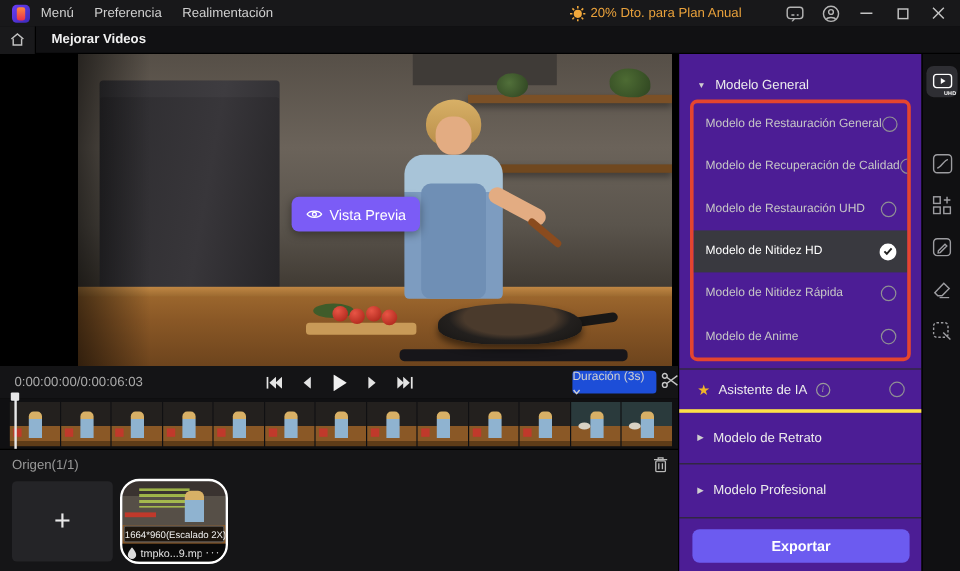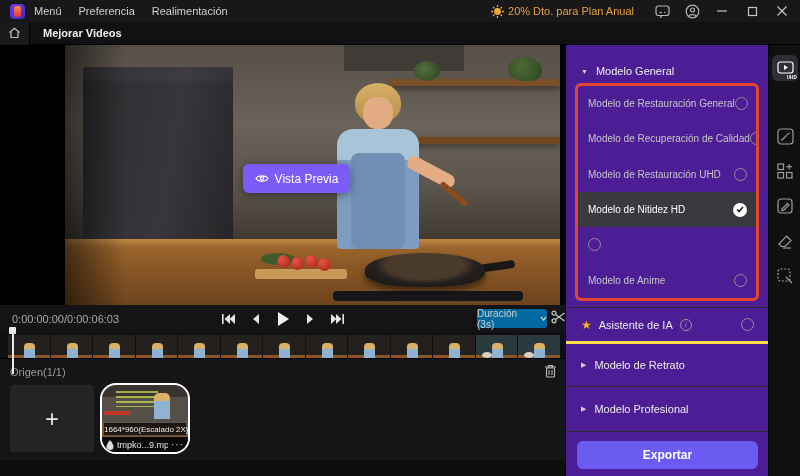--- a/index.html
+++ b/index.html
@@ -6,21 +6,21 @@
   html,body { background:#000; }
   body { font-family:"Liberation Sans", sans-serif; }
   .app { position:relative; width:800px; height:476px; background:#0d0d0e; overflow:hidden; color:#d6d6d6; }
 
   
   .titlebar { position:absolute; top:0; left:0; width:800px; height:22px; background:#18181a; display:flex; align-items:center; padding:0 10px; }
   .logo { width:15px; height:15px; border-radius:4px; background:linear-gradient(135deg,#6a3df5,#3b2ab8); position:relative; margin-right:9px; flex:0 0 auto; }
   .logo::after { content:""; position:absolute; left:4px; top:2px; width:7px; height:11px; border-radius:2px; background:linear-gradient(180deg,#ff8a3c,#e82f4f); }
   .menu-item { font-size:11px; color:#cfcfcf; margin-right:17px; cursor:default; }
   .tb-right { margin-left:auto; display:flex; align-items:center; gap:14px; }
-  .promo { display:flex; align-items:center; gap:4px; margin-right:6px; }
+  .promo { display:flex; align-items:center; gap:4px; margin-right:22px; }
   .promo-text { font-size:11px; color:var(--orange); }
   .tb-icon { width:16px; height:16px; display:flex; align-items:center; justify-content:center; color:#b4b4b4; }
   .tb-icon svg { display:block; }
 
   
   .tabbar { position:absolute; top:22px; left:0; width:800px; height:23px; background:#111113; display:flex; align-items:center; border-bottom:1px solid #000; }
   .home-btn { width:30px; height:23px; display:flex; align-items:center; justify-content:center; background:#19191b; border-right:1px solid #000; color:#c2c2c2; }
   .tab-label { font-size:11px; font-weight:bold; color:#f0f0f0; margin-left:13px; }
 
   
@@ -56,38 +56,38 @@
   .scene-tomatoes i:nth-child(2){ left:14px; top:2px; } .scene-tomatoes i:nth-child(3){ left:28px; } .scene-tomatoes i:nth-child(4){ left:41px; top:3px; }
   .scene-greens { position:absolute; left:196px; bottom:40px; width:34px; height:12px; border-radius:50%; background:#3f5c2a; }
   .scene-board { position:absolute; left:190px; bottom:26px; width:92px; height:10px; border-radius:3px; background:#c89a58; }
   .vista-btn { position:absolute; left:243px; top:119px; width:107px; height:29px; border-radius:6px; background:var(--accent); display:flex; align-items:center; justify-content:center; gap:6px; color:#fff; font-size:12px; box-shadow:0 2px 8px rgba(0,0,0,.4); cursor:pointer; }
 
   
   .controls { position:absolute; left:0; top:260px; width:565px; height:27px; background:#141416; display:flex; align-items:center; }
   .time-display { position:absolute; left:12px; font-size:11px; color:#a9a9a9; }
   .transport { position:absolute; left:0; width:565px; display:flex; justify-content:center; align-items:center; gap:17px; }
   .t-btn { color:#e4e4e4; display:flex; align-items:center; justify-content:center; cursor:pointer; }
-  .duration-select { position:absolute; left:477px; top:4px; width:70px; height:19px; background:#0369a1; border-radius:3px; display:flex; align-items:center; justify-content:center; gap:4px; font-size:10px; color:#cfcfcf; cursor:pointer; }
+  .duration-select { position:absolute; left:477px; top:4px; width:70px; height:19px; background:#1d4ed8; border-radius:3px; display:flex; align-items:flex-start; justify-content:center; gap:4px; font-size:10px; color:#cfcfcf; cursor:pointer;flex-direction:column; }
   .cut-btn { position:absolute; left:551px; top:5px; color:#c6c6c6; cursor:pointer; }
 
   
   .filmstrip { position:absolute; left:0; top:287px; width:565px; height:42px; background:#101012; }
   .track { position:absolute; left:8px; top:3px; width:552px; height:37px; display:flex; gap:1px; overflow:hidden; }
   .thumb { flex:0 0 41.5px; height:37px; position:relative; overflow:hidden;
     background:linear-gradient(180deg,#23201e 0 55%,#8a5826 55% 88%,#5e3c18 88% 100%); }
   .thumb::before { content:""; position:absolute; left:16px; top:8px; width:11px; height:22px; border-radius:4px 4px 0 0; background:linear-gradient(180deg,#d8b066 0 28%,#8fb3d0 28% 100%); }
   .thumb::after { content:""; position:absolute; left:3px; bottom:8px; width:7px; height:7px; background:#c0392b; }
   .thumb.alt { background:linear-gradient(180deg,#2a3a3c 0 55%,#8a5826 55% 88%,#5e3c18 88% 100%); }
   .thumb.alt::after { background:#d8d2c4; border-radius:50%; width:10px; height:6px; left:6px; bottom:14px; }
   .playhead { position:absolute; left:9px; top:-5px; width:8px; height:48px; z-index:3; }
   .playhead .head { position:absolute; left:0; top:0; width:7px; height:7px; background:#e8e8e8; border-radius:1px; }
   .playhead .line { position:absolute; left:3px; top:6px; width:1.5px; height:41px; background:#e8e8e8; }
 
   
-  .source { position:absolute; left:0; top:313px; width:565px; height:102px; background:#151517; border-top:1px solid #000; }
+  .source { position:absolute; left:0; top:329px; width:565px; height:102px; background:#151517; border-top:1px solid #000; }
   .source-label { position:absolute; left:10px; top:7px; font-size:11px; color:#9a9a9a; }
   .trash-btn { position:absolute; left:544px; top:5px; color:#b9b9b9; cursor:pointer; }
   .add-card { position:absolute; left:10px; top:26px; width:84px; height:67px; background:#242427; border-radius:4px; display:flex; align-items:center; justify-content:center; color:#e8e8e8; font-size:24px; font-weight:300; cursor:pointer; }
   .clip-card { position:absolute; left:100px; top:24px; width:90px; height:71px; border:2px solid #fff; border-radius:16px; overflow:hidden; cursor:pointer;
     background:linear-gradient(180deg,#3a3330 0 18%,#564f47 18% 55%,#8a5826 55% 78%,#23201e 78% 100%); }
   .clip-card .mini-person { position:absolute; left:52px; top:8px; width:16px; height:26px; border-radius:5px 5px 0 0; background:linear-gradient(180deg,#d8b066 0 30%,#8fb3d0 30% 100%); }
   .clip-card .mini-text { position:absolute; left:14px; top:6px; width:42px; height:16px; background:repeating-linear-gradient(180deg,rgba(190,220,80,.75) 0 2px,transparent 2px 5px); }
   .clip-card .mini-red { position:absolute; left:2px; top:26px; width:26px; height:4px; background:#c0392b; }
   .clip-res { position:absolute; left:1px; right:1px; bottom:16px; background:rgba(10,10,10,.85); border:1px solid #555; border-radius:2px; color:#efefef; font-size:8px; text-align:center; padding:1.5px 0; white-space:nowrap; }
   .clip-bar { position:absolute; left:0; right:0; bottom:0; height:15px; background:rgba(8,8,8,.9); display:flex; align-items:center; padding:0 4px; gap:3px; }
@@ -374,20 +374,21 @@
           <div class="model-row selected">
             <span class="lbl">Modelo de Nitidez HD</span>
 
             <span class="check">
                 <svg width="8" height="7" viewBox="0 0 8 7" fill="none" stroke="#222" stroke-width="1.6">
                   <path d="M1 3.5 L3 5.5 L7 1"></path>
                 </svg>
               </span>
           </div>
           <div class="model-row">
+            <span class="lbl">Modelo de Nitidez Rápida</span>
             <span class="radio"></span>
 
           </div>
           <div class="model-row">
             <span class="lbl">Modelo de Anime</span>
             <span class="radio"></span>
 
           </div>
         </div>
       </div>

